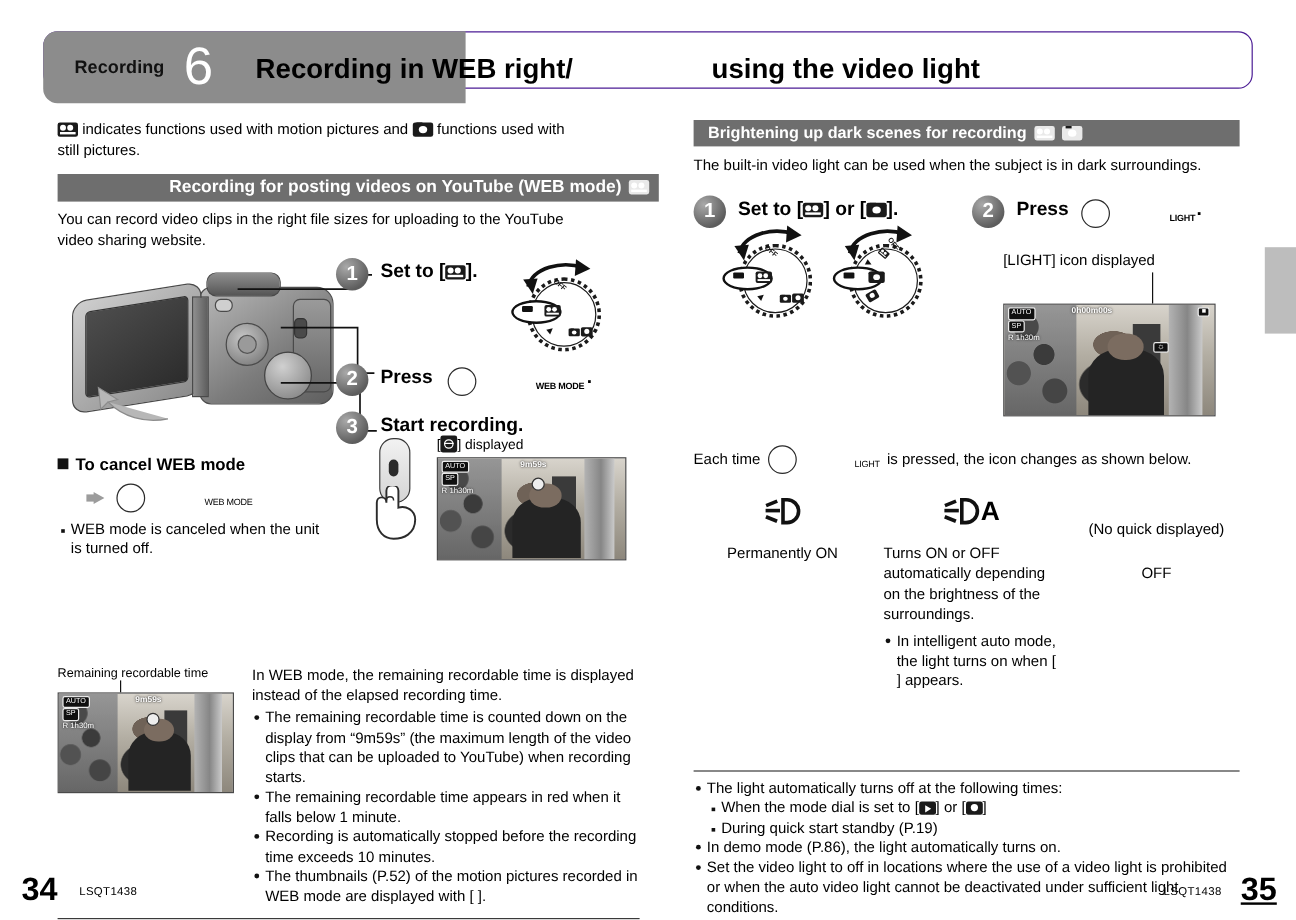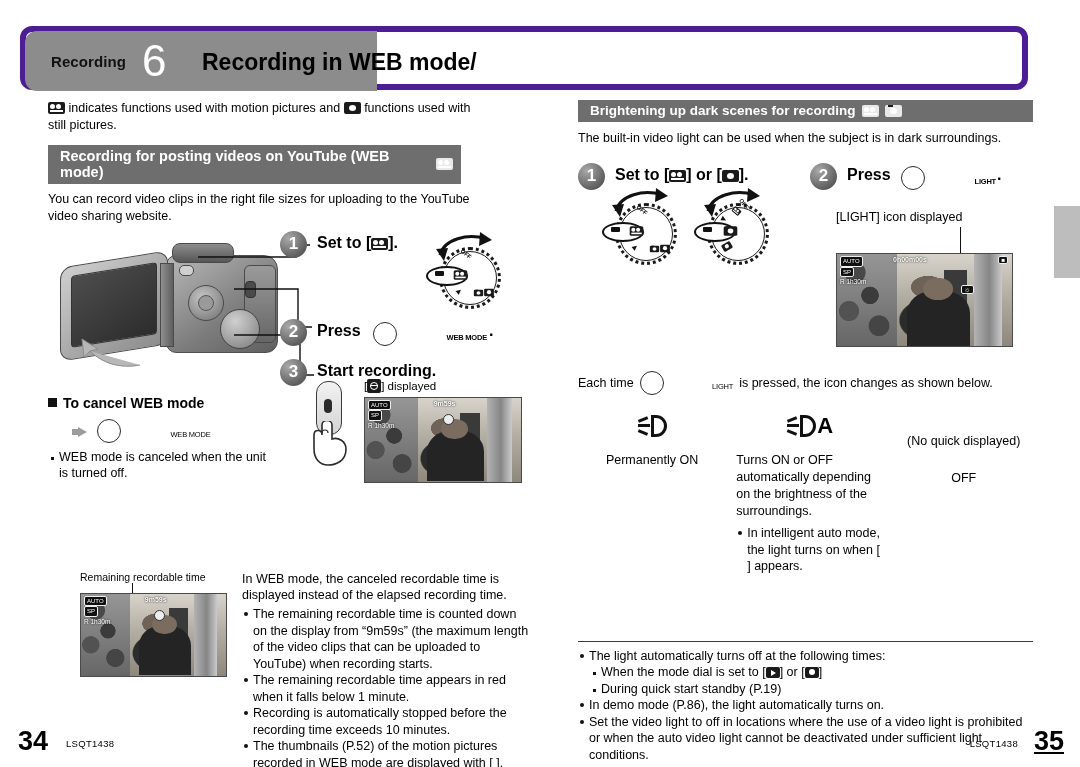--- a/index.html
+++ b/index.html
@@ -8,22 +8,22 @@
     background:#ffffff;
     font-family:"Liberation Sans", sans-serif;
     color:#000;
     overflow:hidden;
     position:relative;
   }
   .page{position:absolute;inset:0;}
 
   
   .header-box{
-    position:absolute;left:20px;top:26px;width:1008px;height:64px;
-    border:6px solid #4c1d95;border-radius:12px;background:#fff;
+    position:absolute;left:36px;top:26px;width:1008px;height:48px;
+    border:1px solid #4c1d95;border-radius:12px;background:#fff;
     box-sizing:border-box;
   }
   .header-tab{
     position:absolute;left:-1px;top:-1px;width:352px;height:60px;
     background:#8c8c8c;border-radius:12px 0 0 12px;
     display:flex;align-items:center;
   }
   .header-chap{
     color:#111;font-weight:bold;font-size:15px;margin-left:26px;letter-spacing:.1px;
   }
@@ -250,36 +250,37 @@
 </head>
 <body>
 
 <div class="page">
 
   <div class="header-box">
     <div class="header-tab">
       <span class="header-chap">Recording</span>
       <span class="header-num">6</span>
     </div>
-    <div class="header-title">Recording in WEB mode/</div>
+    <div class="header-title">Recording in WEB right/</div>
+    <div class="header-title2">using the video light</div>
   </div>
 
   <div class="edge-tab"></div>
 
   <div class="col-left">
 
     <div class="body-txt" style="margin-bottom:11px;">
       <span class="ic ic-motion"></span>
       <span>indicates functions used with motion pictures and</span>
       <span class="ic ic-still"></span>
       <span>functions used with</span><br>
       <span>still pictures.</span>
     </div>
 
-    <div class="band" style="width:413px;box-sizing:border-box;justify-content:flex-end;">
+    <div class="band" style="width:501px;box-sizing:border-box;justify-content:flex-end;">
       <span>Recording for posting videos on YouTube (WEB mode)</span>
       <span class="ic ic-motion" style="background:#e9e9e9;"></span>
     </div>
 
     <div class="body-txt" style="margin-top:7px;width:435px;">You can record video clips in the right file sizes for uploading to the YouTube video sharing website.</div>
 
     <div style="position:relative;height:350px;margin-top:6px;">
 
       <div style="position:absolute;left:0;top:8px;width:240px;height:150px;">
 
@@ -395,21 +396,21 @@
             <span class="btn-circle"></span>
             <span class="btn-cap">WEB MODE</span>
           </span>
         </div>
         <ul class="bl" style="margin-top:6px;">
           <li class="dash">WEB mode is canceled when the unit is turned off.</li>
         </ul>
       </div>
     </div>
 
-    <div style="display:flex;gap:12px;margin-top:-10px;margin-left:32px;">
+    <div style="display:flex;gap:12px;margin-top:-10px;">
       <div style="width:150px;">
         <div class="caption" style="font-size:10.5px;">Remaining recordable time</div>
         <div style="position:relative;height:10px;">
           <div class="lead-line" style="left:52px;top:0;width:1.4px;height:10px;"></div>
         </div>
         <div class="lcd" style="width:145px;height:82px;">
           <div class="foliage"></div>
           <div class="pillar"></div>
           <div class="doorway"></div>
           <div style="position:absolute;left:40%;top:40%;width:36%;height:60%;border-radius:40% 40% 0 0;background:#242424;"></div>
@@ -417,21 +418,21 @@
           <div class="osd">
             <span class="chip">AUTO</span><br>
             <span class="chip">SP</span><br>
             <span>R 1h30m</span>
           </div>
           <div class="timer">9m59s</div>
           <div class="webbadge"></div>
         </div>
       </div>
       <div style="flex:1;">
-        <div class="body-txt">In WEB mode, the canceled recordable time is displayed instead of the elapsed recording time.</div>
+        <div class="body-txt">In WEB mode, the remaining recordable time is displayed instead of the elapsed recording time.</div>
         <ul class="bl">
           <li>The remaining recordable time is counted down on the display from “9m59s” (the maximum length of the video clips that can be uploaded to YouTube) when recording starts.</li>
           <li>The remaining recordable time appears in red when it falls below 1 minute.</li>
           <li>Recording is automatically stopped before the recording time exceeds 10 minutes.</li>
           <li>
             <span>The thumbnails (P.52) of the motion pictures recorded in WEB mode are displayed with [      ].</span>
           </li>
         </ul>
       </div>
     </div>

